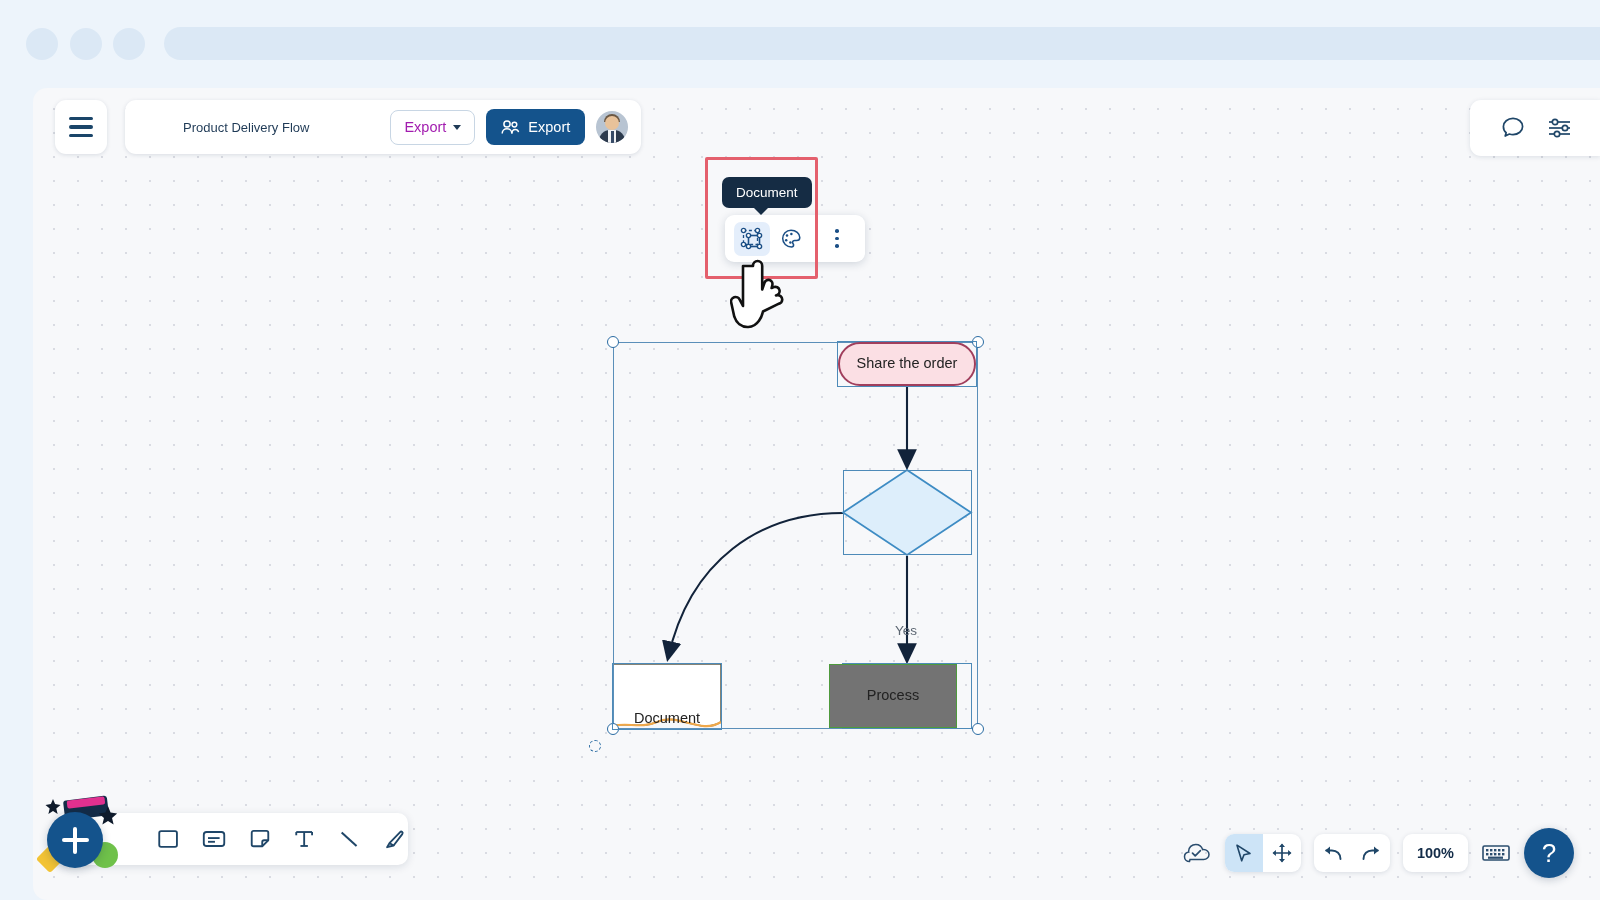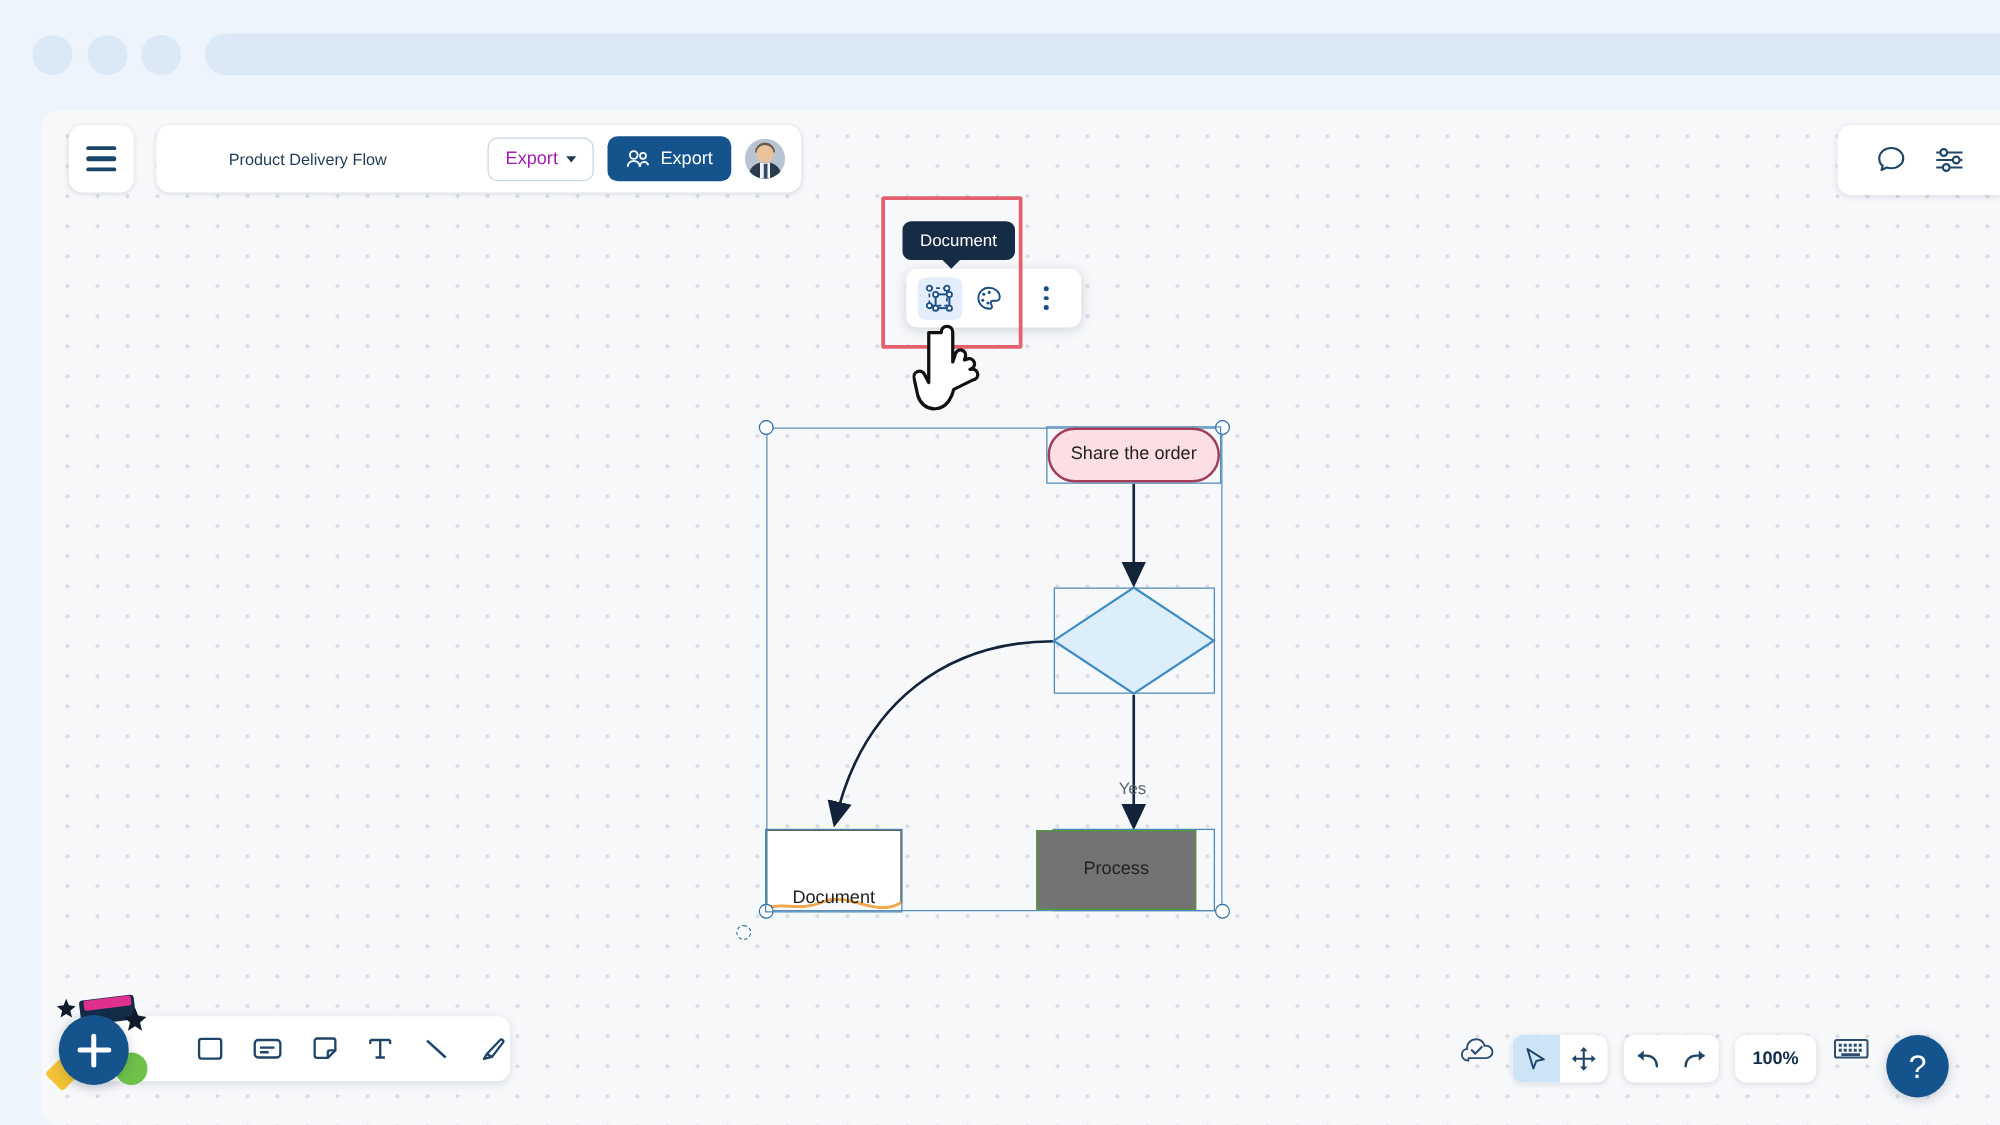--- a/index.html
+++ b/index.html
@@ -171,21 +171,21 @@
     width: 56px; height: 56px; border-radius: 50%; background: #14538c;
     display: flex; align-items: center; justify-content: center; cursor: pointer;
     box-shadow: 0 2px 9px rgba(16,40,70,.22); z-index: 4;
   }
   .fab::before, .fab::after { content: ""; position: absolute; background: #fff; border-radius: 2px; }
   .fab::before { width: 27px; height: 3.2px; }
   .fab::after { width: 3.2px; height: 27px; }
   .deco { position: absolute; z-index: 3; }
 
   
-  .br-wrap { position: absolute; right: 41px; bottom: 22px; display: flex; gap: 13px; }
+  .br-wrap { position: absolute; right: 26px; bottom: 22px; display: flex; align-items: center; gap: 13px; }
   .pill {
     background: #fff; border-radius: 9px; height: 38px;
     box-shadow: 0 1px 5px rgba(16,40,70,.13);
     display: flex; align-items: center; overflow: hidden;
   }
   .pill-cell { width: 38px; height: 38px; display: flex; align-items: center; justify-content: center; cursor: pointer; }
   .pill-cell.active { background: #cde4f7; }
   .zoom-pill { padding: 0 14px; font-size: 14.5px; font-weight: bold; color: #132c48; cursor: pointer; }
   .help-fab {
     width: 50px; height: 50px; border-radius: 50%; background: #14538c;

